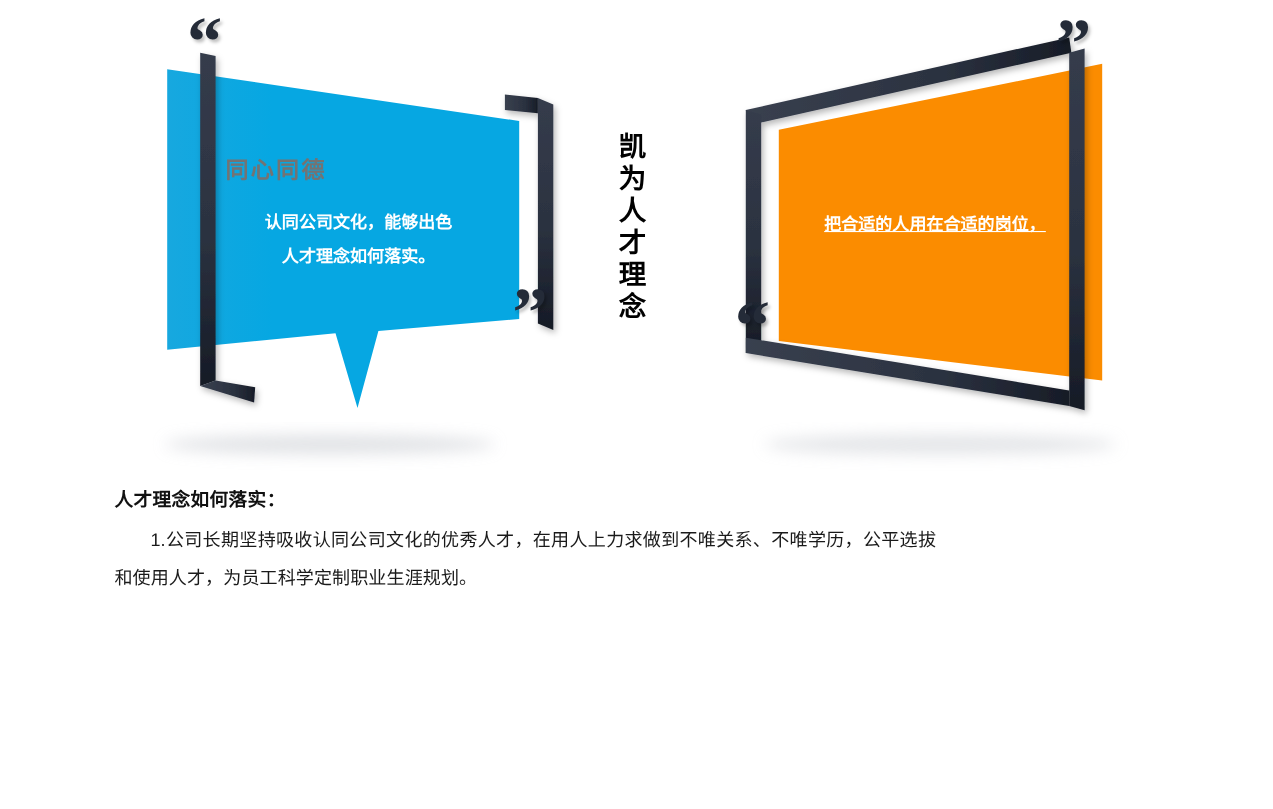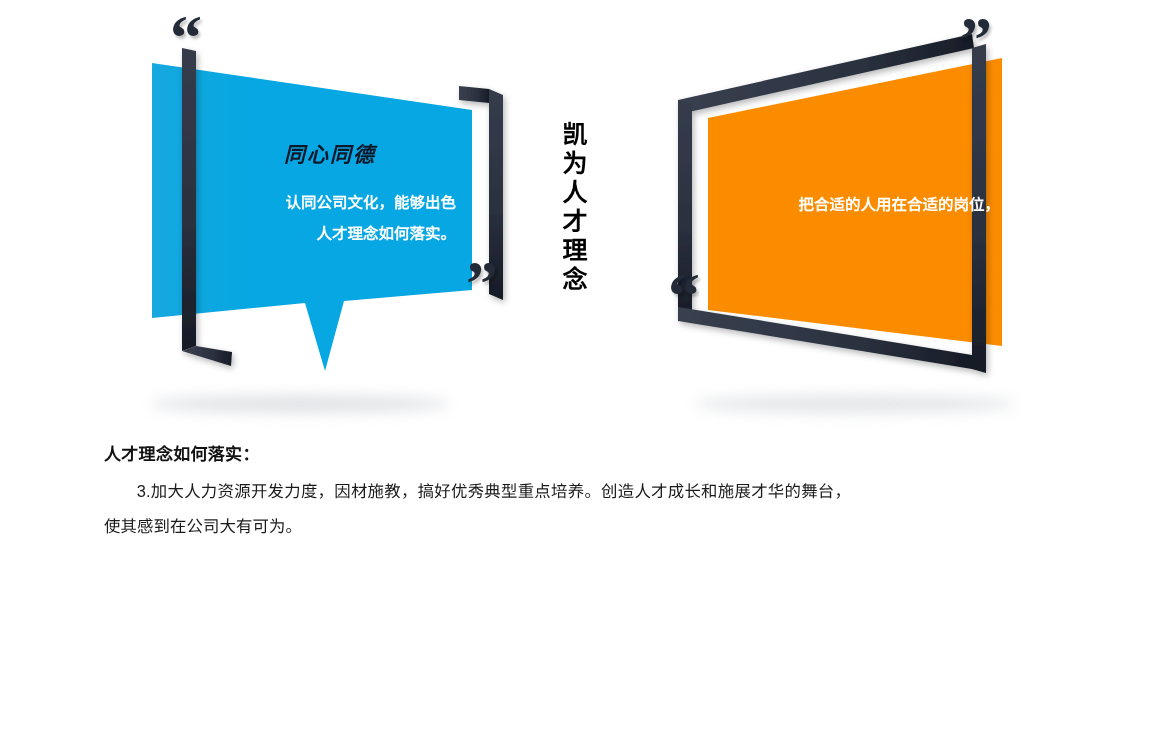--- a/index.html
+++ b/index.html
@@ -27,57 +27,55 @@
   }
   #infographic svg {
     display: block;
     width: 1157px;
     height: 430px;
   }
 
   
   .panel-title {
     position: absolute;
-    text-align: center;
-    font-weight: bold;
-    color: #0f172a;
+    font-weight: bold;
+    color: #737373;
     letter-spacing: 2px;
     white-space: nowrap;
-    font-style: italic;
   }
   .panel-body {
     position: absolute;
     text-align: center;
     color: #ffffff;
     font-weight: bold;
     white-space: nowrap;
   }
   .panel-body div { margin: 0 0 9px 0; }
 
   #blue-title {
     left: 205px; top: 138px; width: 250px;
     font-size: 21px;
   }
   #blue-body {
     left: 196px; top: 192px; width: 260px;
     font-size: 15.5px;
     line-height: 1.45;
   }
-  #blue-body div { text-align: right; }
+  #blue-body div { text-align: center; }
 
   #orange-title {
     left: 725px; top: 140px; width: 250px;
     font-size: 21px;
   }
   #orange-body {
     left: 700px; top: 194px; width: 300px;
     font-size: 15.5px;
     line-height: 1.45;
   }
-  #orange-body div { text-align: right; }
+  #orange-body div { text-align: center; text-decoration: underline; }
 
   
   #center-caption {
     position: absolute;
     left: 558px;
     top: 120px;
     width: 34px;
     font-size: 25px;
     font-weight: bold;
     color: #000000;
@@ -218,14 +216,14 @@
     <span>为</span>
     <span>人</span>
     <span>才</span>
     <span>理</span>
     <span>念</span>
   </div>
 </div>
 
 <div id="prose">
   <div class="heading">人才理念如何落实：</div>
-  <p class="para">3.加大人力资源开发力度，因材施教，搞好优秀典型重点培养。创造人才成长和施展才华的舞台，使其感到在公司大有可为。</p>
+  <p class="para">1.公司长期坚持吸收认同公司文化的优秀人才，在用人上力求做到不唯关系、不唯学历，公平选拔和使用人才，为员工科学定制职业生涯规划。</p>
 </div>
 
 </body></html>

